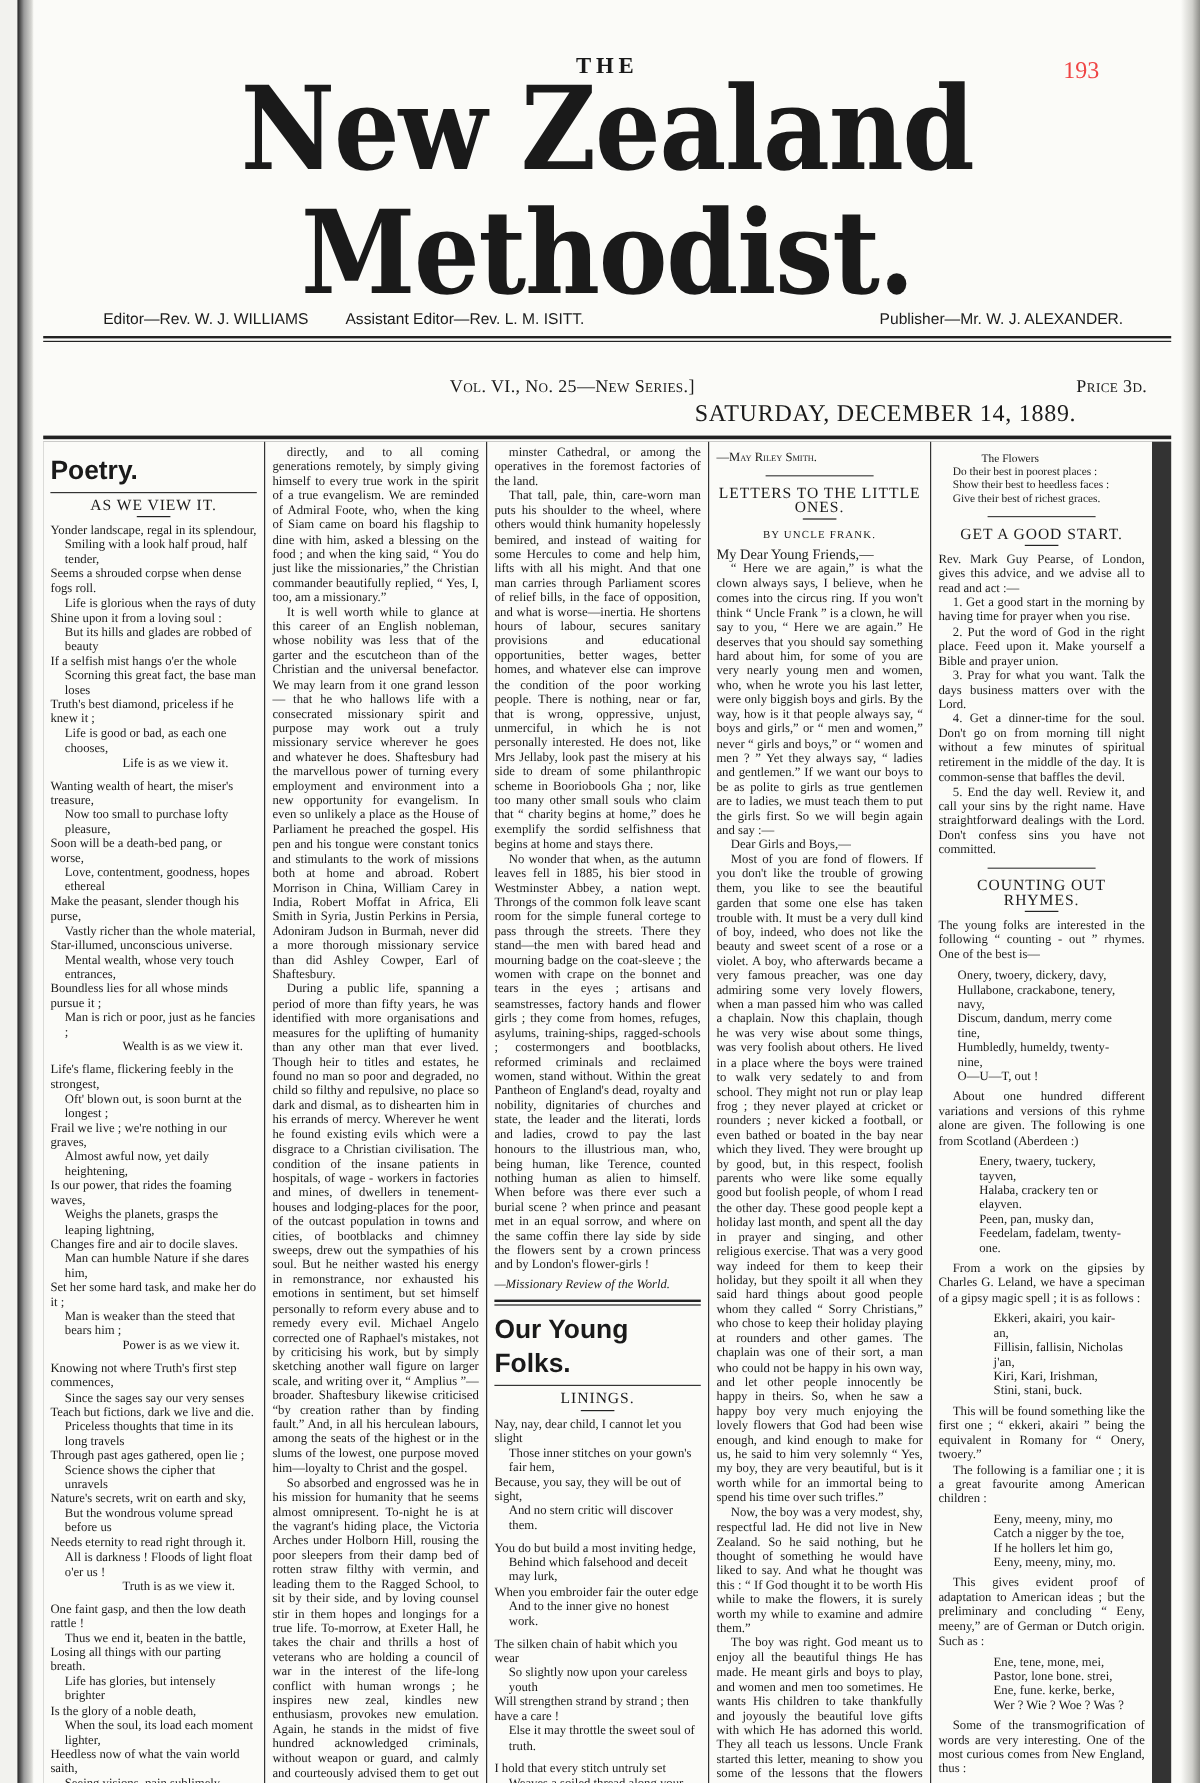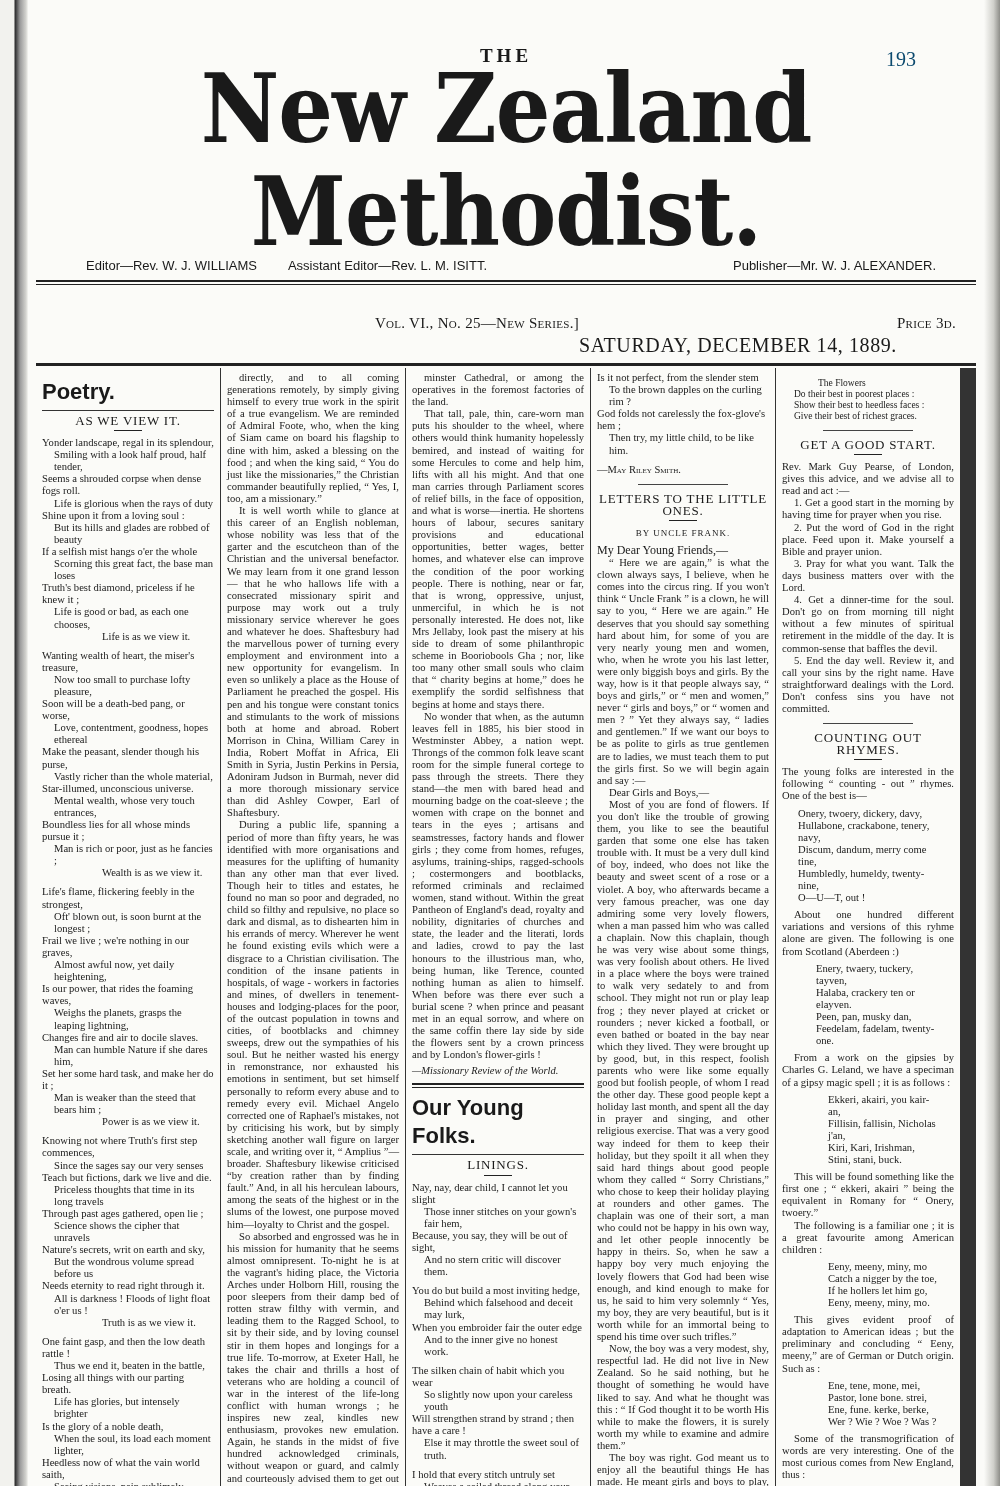--- a/index.html
+++ b/index.html
@@ -15,21 +15,21 @@
     background: linear-gradient(to right, #f2f2ee 0, #f2f2ee 14px, #2b2b2b 15px, #9a9a9a 20px, #d4d4d0 26px, #f5f5f1 28px);
   }
   .page {
     position: absolute; left: 36px; top: 0; width: 940px; height: 1486px;
   }
   .right-edge {
     position: absolute; right: 0; top: 0; width: 16px; height: 1486px;
     background: linear-gradient(to right, #fbfbf8, #cfcfca 60%, #8d8d88);
   }
   .page-num {
-    position: absolute; right: 60px; top: 48px; font-size: 20px; color: #0c4a6e;
+    position: absolute; right: 60px; top: 48px; font-size: 20px; color: #ef4444;
   }
   .masthead-the {
     text-align: center; font-weight: bold; letter-spacing: 4px;
     font-size: 19px; margin-top: 46px; line-height: 20px;
   }
   .masthead-title {
     text-align: center; font-family: "DejaVu Serif", serif; font-weight: bold;
     font-size: 86px; line-height: 92px; letter-spacing: -1px; margin-top: 2px;
     transform: scaleY(1.12);
   }
@@ -227,28 +227,20 @@
           <div class="stanza">
             <div class="poem-line">I hold that every stitch untruly set</div>
             <div class="poem-line indent">Weaves a soiled thread along your web of fate ;</div>
             <div class="poem-line">And each deceitful seam may prove a net</div>
             <div class="poem-line indent">To hurt and hinder, trust me, soon or late.</div>
           </div>
         </div>
     </section>
 
     <section class="col" id="col4">
-      <div id="linings-b">
-          <div class="stanza">
-            <div class="poem-line">Is it not perfect, from the slender stem</div>
-            <div class="poem-line indent">To the brown dapples on the curling rim ?</div>
-            <div class="poem-line">God folds not carelessly the fox-glove's hem ;</div>
-            <div class="poem-line indent">Then try, my little child, to be like him.</div>
-          </div>
-        </div>
       <div class="attrib sc">—May Riley Smith.</div>
       <div class="mid-rule"></div>
       <div class="article-title">LETTERS TO THE LITTLE ONES.</div>
       <div class="short-rule"></div>
       <div class="article-sub">BY UNCLE FRANK.</div>
       <p class="noindent" style="font-size:12px;line-height:14px;">My Dear Young Friends,—</p>
       <div id="letters-body">
           <p>“ Here we are again,” is what the clown always says, I believe, when he comes into the circus ring. If you won't think “ Uncle Frank ” is a clown, he will say to you, “ Here we are again.” He deserves that you should say something hard about him, for some of you are very nearly young men and women, who, when he wrote you his last letter, were only biggish boys and girls. By the way, how is it that people always say, “ boys and girls,” or “ men and women,” never “ girls and boys,” or “ women and men ? ” Yet they always say, “ ladies and gentlemen.” If we want our boys to be as polite to girls as true gentlemen are to ladies, we must teach them to put the girls first. So we will begin again and say :—</p>
           <p>Dear Girls and Boys,—</p>
           <p>Most of you are fond of flowers. If you don't like the trouble of growing them, you like to see the beautiful garden that some one else has taken trouble with. It must be a very dull kind of boy, indeed, who does not like the beauty and sweet scent of a rose or a violet. A boy, who afterwards became a very famous preacher, was one day admiring some very lovely flowers, when a man passed him who was called a chaplain. Now this chaplain, though he was very wise about some things, was very foolish about others. He lived in a place where the boys were trained to walk very sedately to and from school. They might not run or play leap frog ; they never played at cricket or rounders ; never kicked a football, or even bathed or boated in the bay near which they lived. They were brought up by good, but, in this respect, foolish parents who were like some equally good but foolish people, of whom I read the other day. These good people kept a holiday last month, and spent all the day in prayer and singing, and other religious exercise. That was a very good way indeed for them to keep their holiday, but they spoilt it all when they said hard things about good people whom they called “ Sorry Christians,” who chose to keep their holiday playing at rounders and other games. The chaplain was one of their sort, a man who could not be happy in his own way, and let other people innocently be happy in theirs. So, when he saw a happy boy very much enjoying the lovely flowers that God had been wise enough, and kind enough to make for us, he said to him very solemnly “ Yes, my boy, they are very beautiful, but is it worth while for an immortal being to spend his time over such trifles.”</p>

